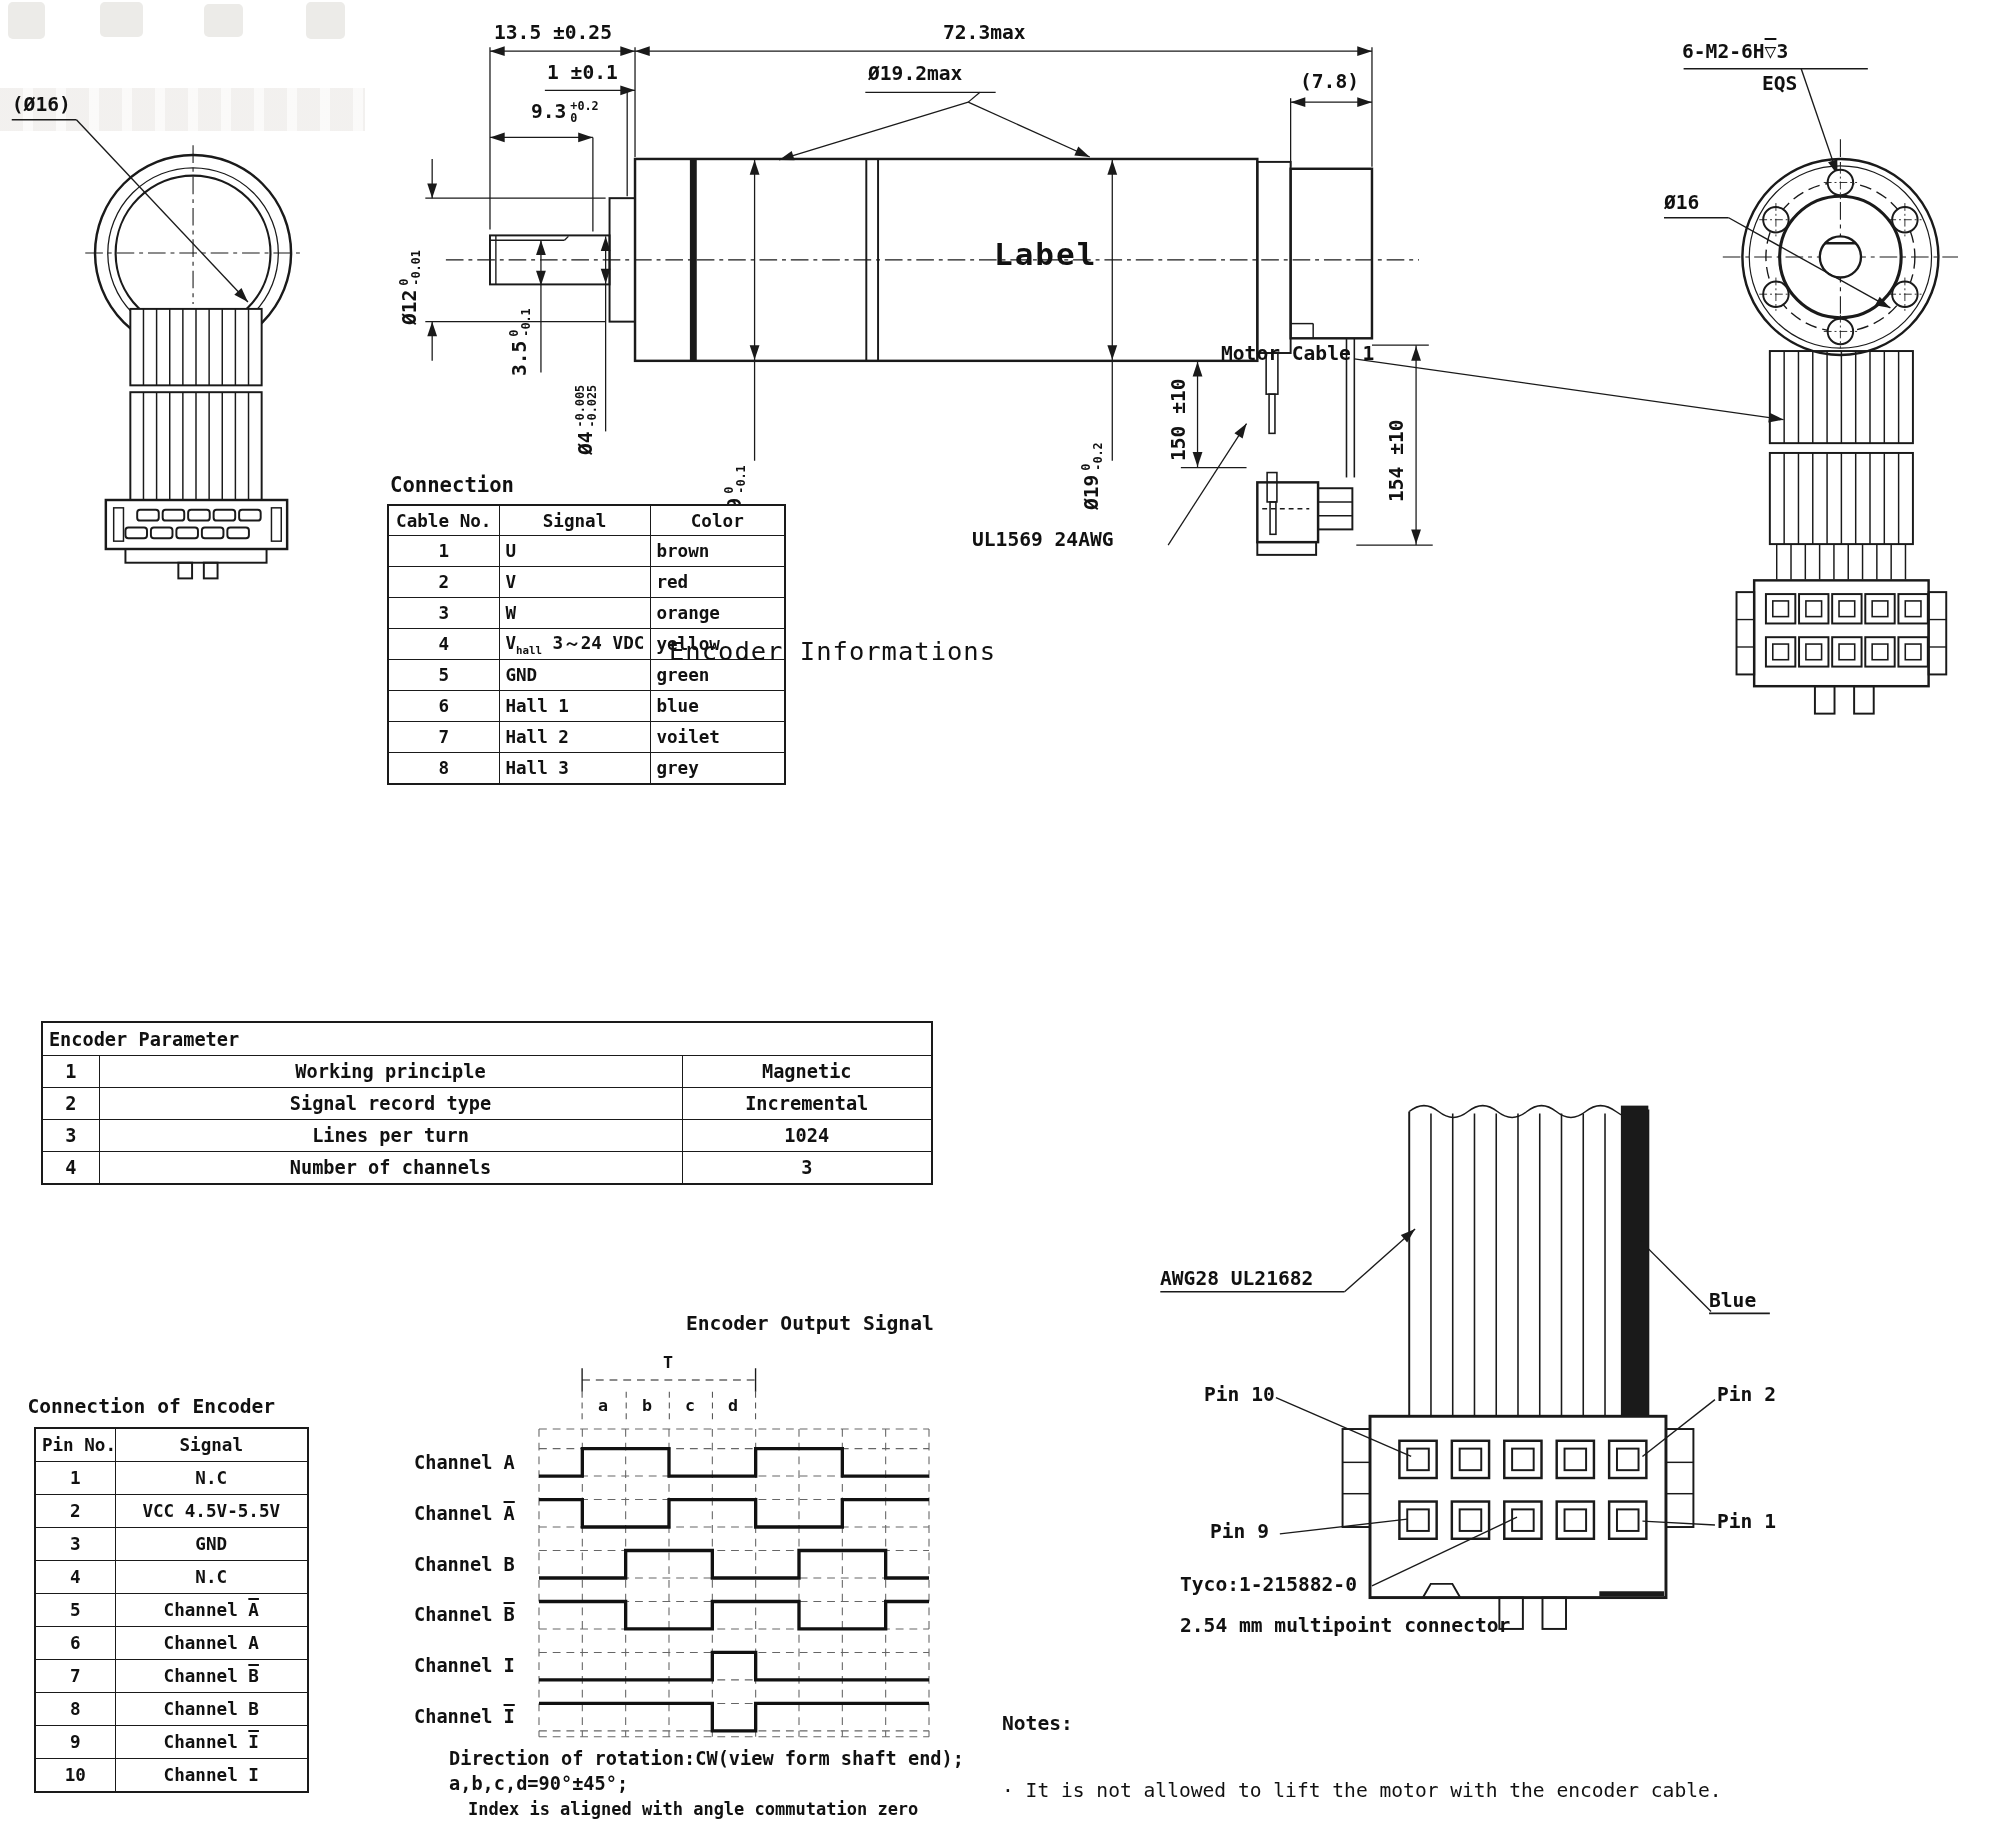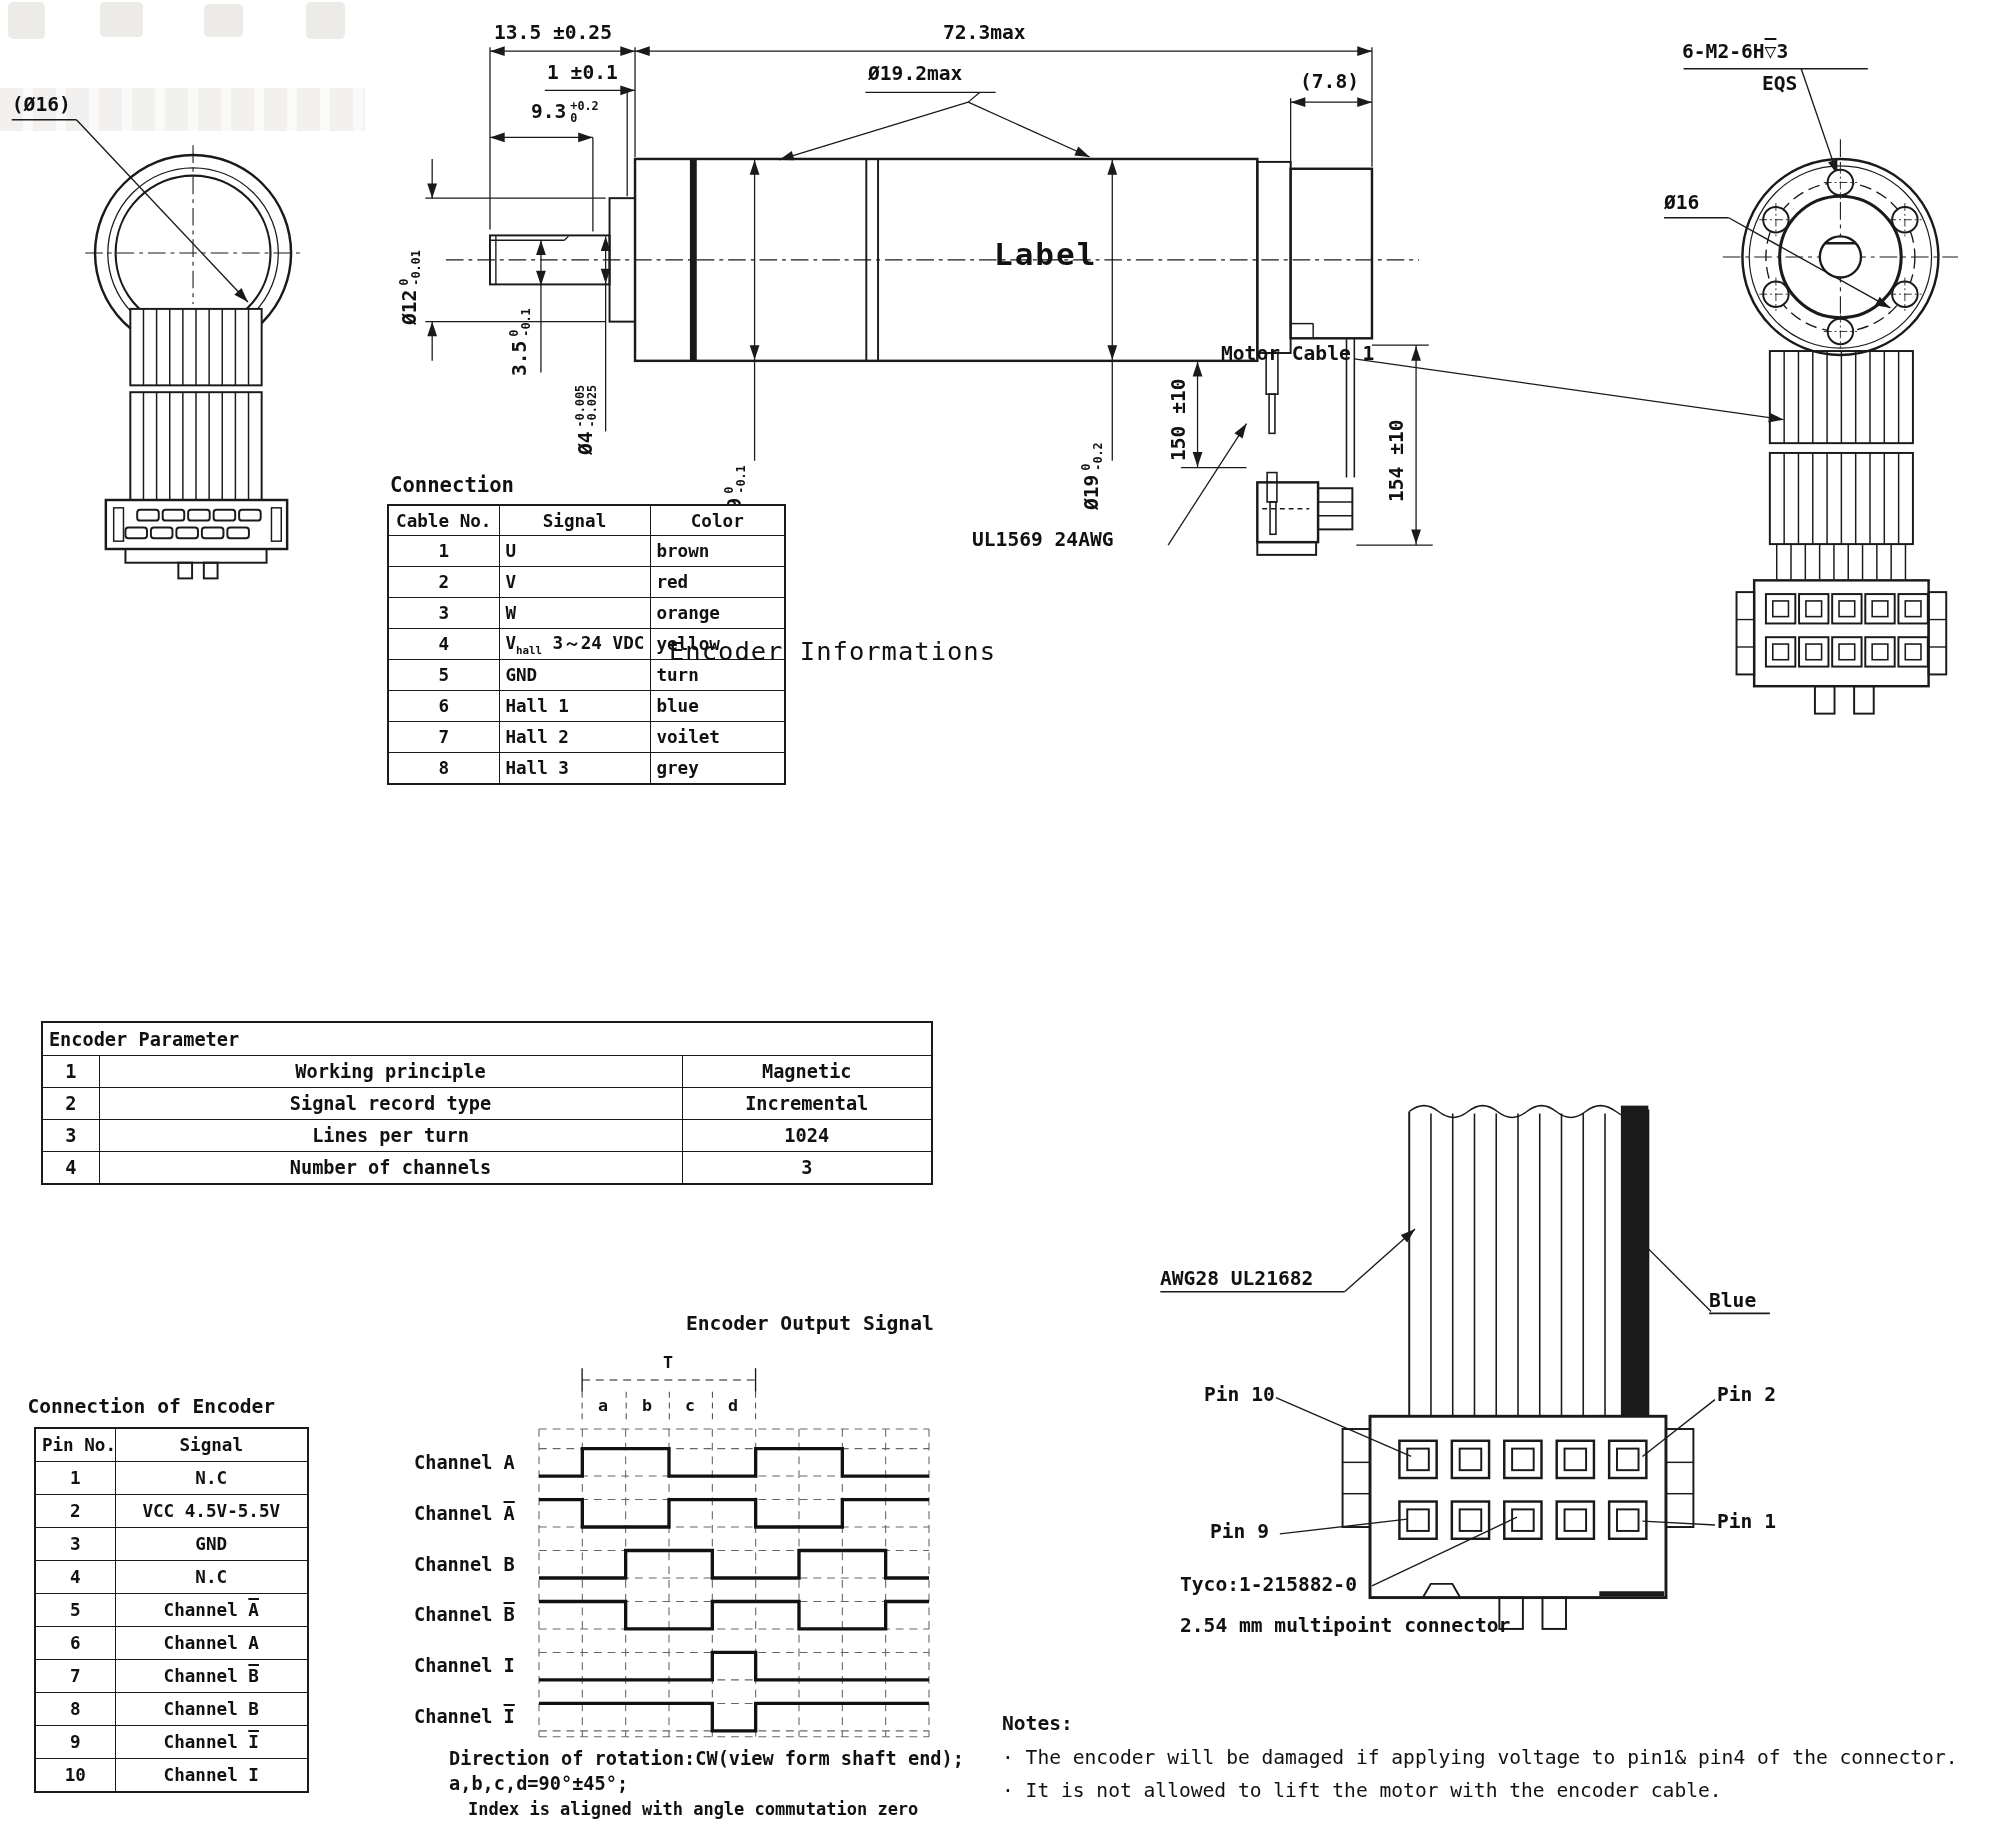--- a/index.html
+++ b/index.html
@@ -447,21 +447,21 @@
           <td style="text-align: left;">orange</td>
         </tr>
         <tr>
           <td style="text-align: center;">4</td>
           <td style="text-align: left;">V<sub>hall</sub> 3～24 VDC</td>
           <td style="text-align: left;">yellow</td>
         </tr>
         <tr>
           <td style="text-align: center;">5</td>
           <td style="text-align: left;">GND</td>
-          <td style="text-align: left;">turn</td>
+          <td style="text-align: left;">green</td>
         </tr>
         <tr>
           <td style="text-align: center;">6</td>
           <td style="text-align: left;">Hall 1</td>
           <td style="text-align: left;">blue</td>
         </tr>
         <tr>
           <td style="text-align: center;">7</td>
           <td style="text-align: left;">Hall 2</td>
           <td style="text-align: left;">voilet</td>
@@ -586,16 +586,15 @@
   <div class="lbl" style="left:1160px;top:1268px">AWG28 UL21682</div>
   <div class="lbl" style="left:1709px;top:1290px">Blue</div>
   <div class="lbl" style="left:1204px;top:1384px">Pin 10</div>
   <div class="lbl" style="left:1717px;top:1384px">Pin 2</div>
   <div class="lbl" style="left:1210px;top:1521px">Pin 9</div>
   <div class="lbl" style="left:1717px;top:1511px">Pin 1</div>
   <div class="lbl" style="left:1180px;top:1574px">Tyco:1-215882-0</div>
   <div class="lbl" style="left:1180px;top:1615px">2.54 mm multipoint connector</div>
 
   <div class="lbl" style="left:1002px;top:1713px">Notes:</div>
-  <div class="lbl n" style="left:1002px;top:1747px">· The encoder will be damaged if applying voltage to pin1&amp; pin4 of the connector.</div>
   <div class="lbl n" style="left:1002px;top:1780px">· It is not allowed to lift the motor with the encoder cable.</div>
 </div>
 
 
 </body></html>

